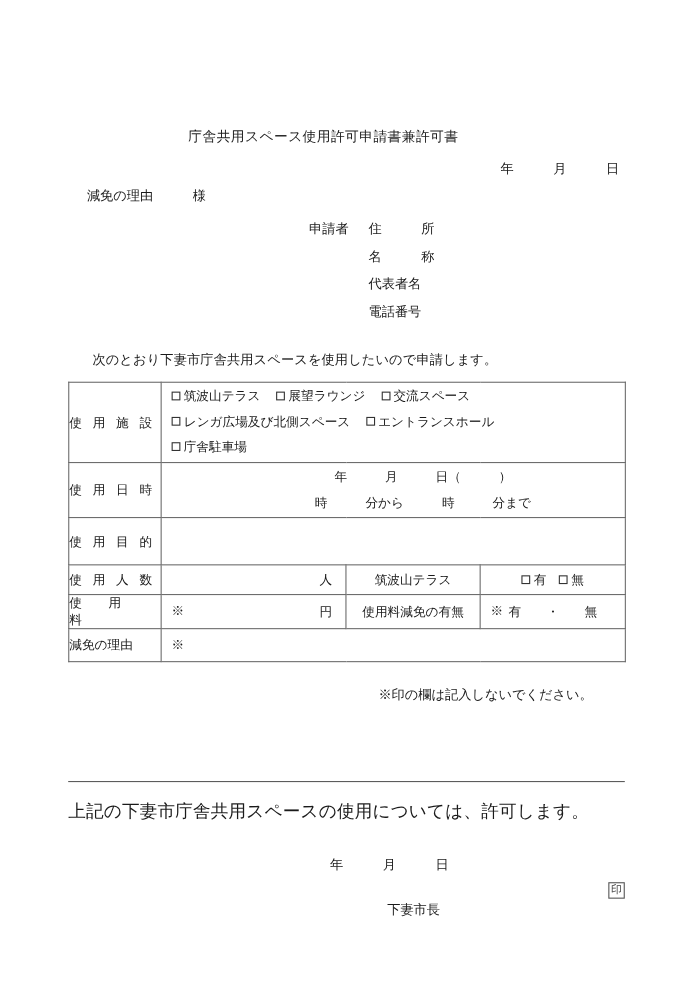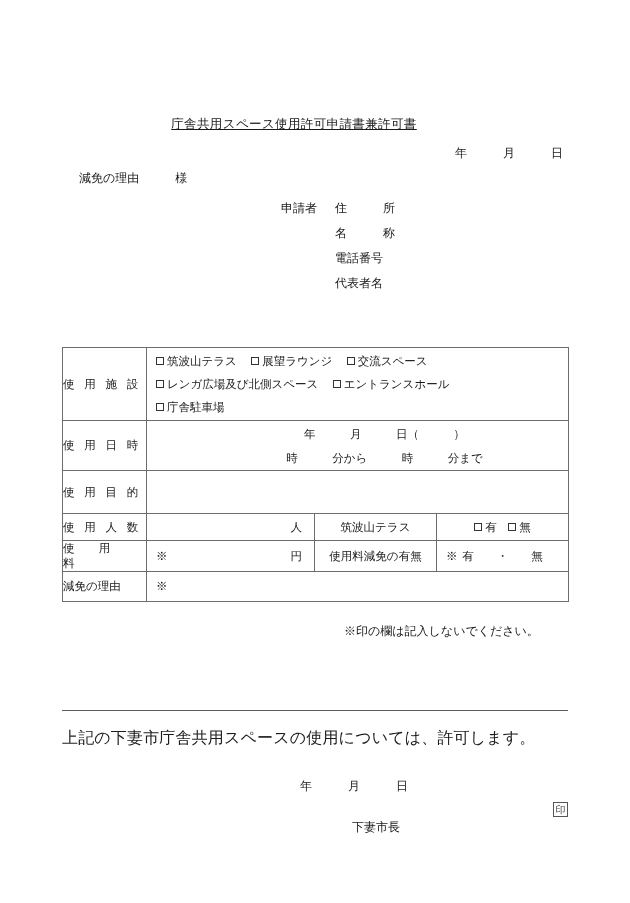--- a/index.html
+++ b/index.html
@@ -36,21 +36,20 @@
   }
   #doc-title {
     left: 0; top: 116px;
     width: 560px;
     text-align: center;
     font-size: 12.5px;
     letter-spacing: 0.03em;
     white-space: pre;
     padding-left: 28px;
     box-sizing: border-box;
-    text-decoration: underline;
   }
   #date-line-top {
     left: 455px; top: 145px;
     font-size: 12px;
   }
   #addressee {
     left: 79px; top: 170px;
     font-size: 12px;
   }
 
@@ -193,24 +192,25 @@
 
   <div class="abs" id="doc-title">庁舎共用スペース使用許可申請書兼許可書</div>
 
   <div class="abs" id="date-line-top">年　　　月　　　日</div>
 
   <div class="abs" id="addressee">減免の理由　　　様</div>
 
   <div id="applicant-block">
     <div class="row"><span class="lead">申請者</span><span>住　　　所</span></div>
     <div class="row"><span class="lead"></span><span>名　　　称</span></div>
+    <div class="row"><span class="lead"></span><span>代表者名</span></div>
     <div class="row"><span class="lead"></span><span>電話番号</span></div>
-    <div class="row"><span class="lead"></span><span>代表者名</span></div>
   </div>
 
+  <div class="abs" id="intro-text">次のとおり下妻市庁舎共用スペースを使用したいので申請します。</div>
 
   <table id="main-table">
     <colgroup>
       <col style="width:84px">
       <col style="width:168px">
       <col style="width:122px">
       <col style="width:132px">
     </colgroup>
     <tbody>
 

